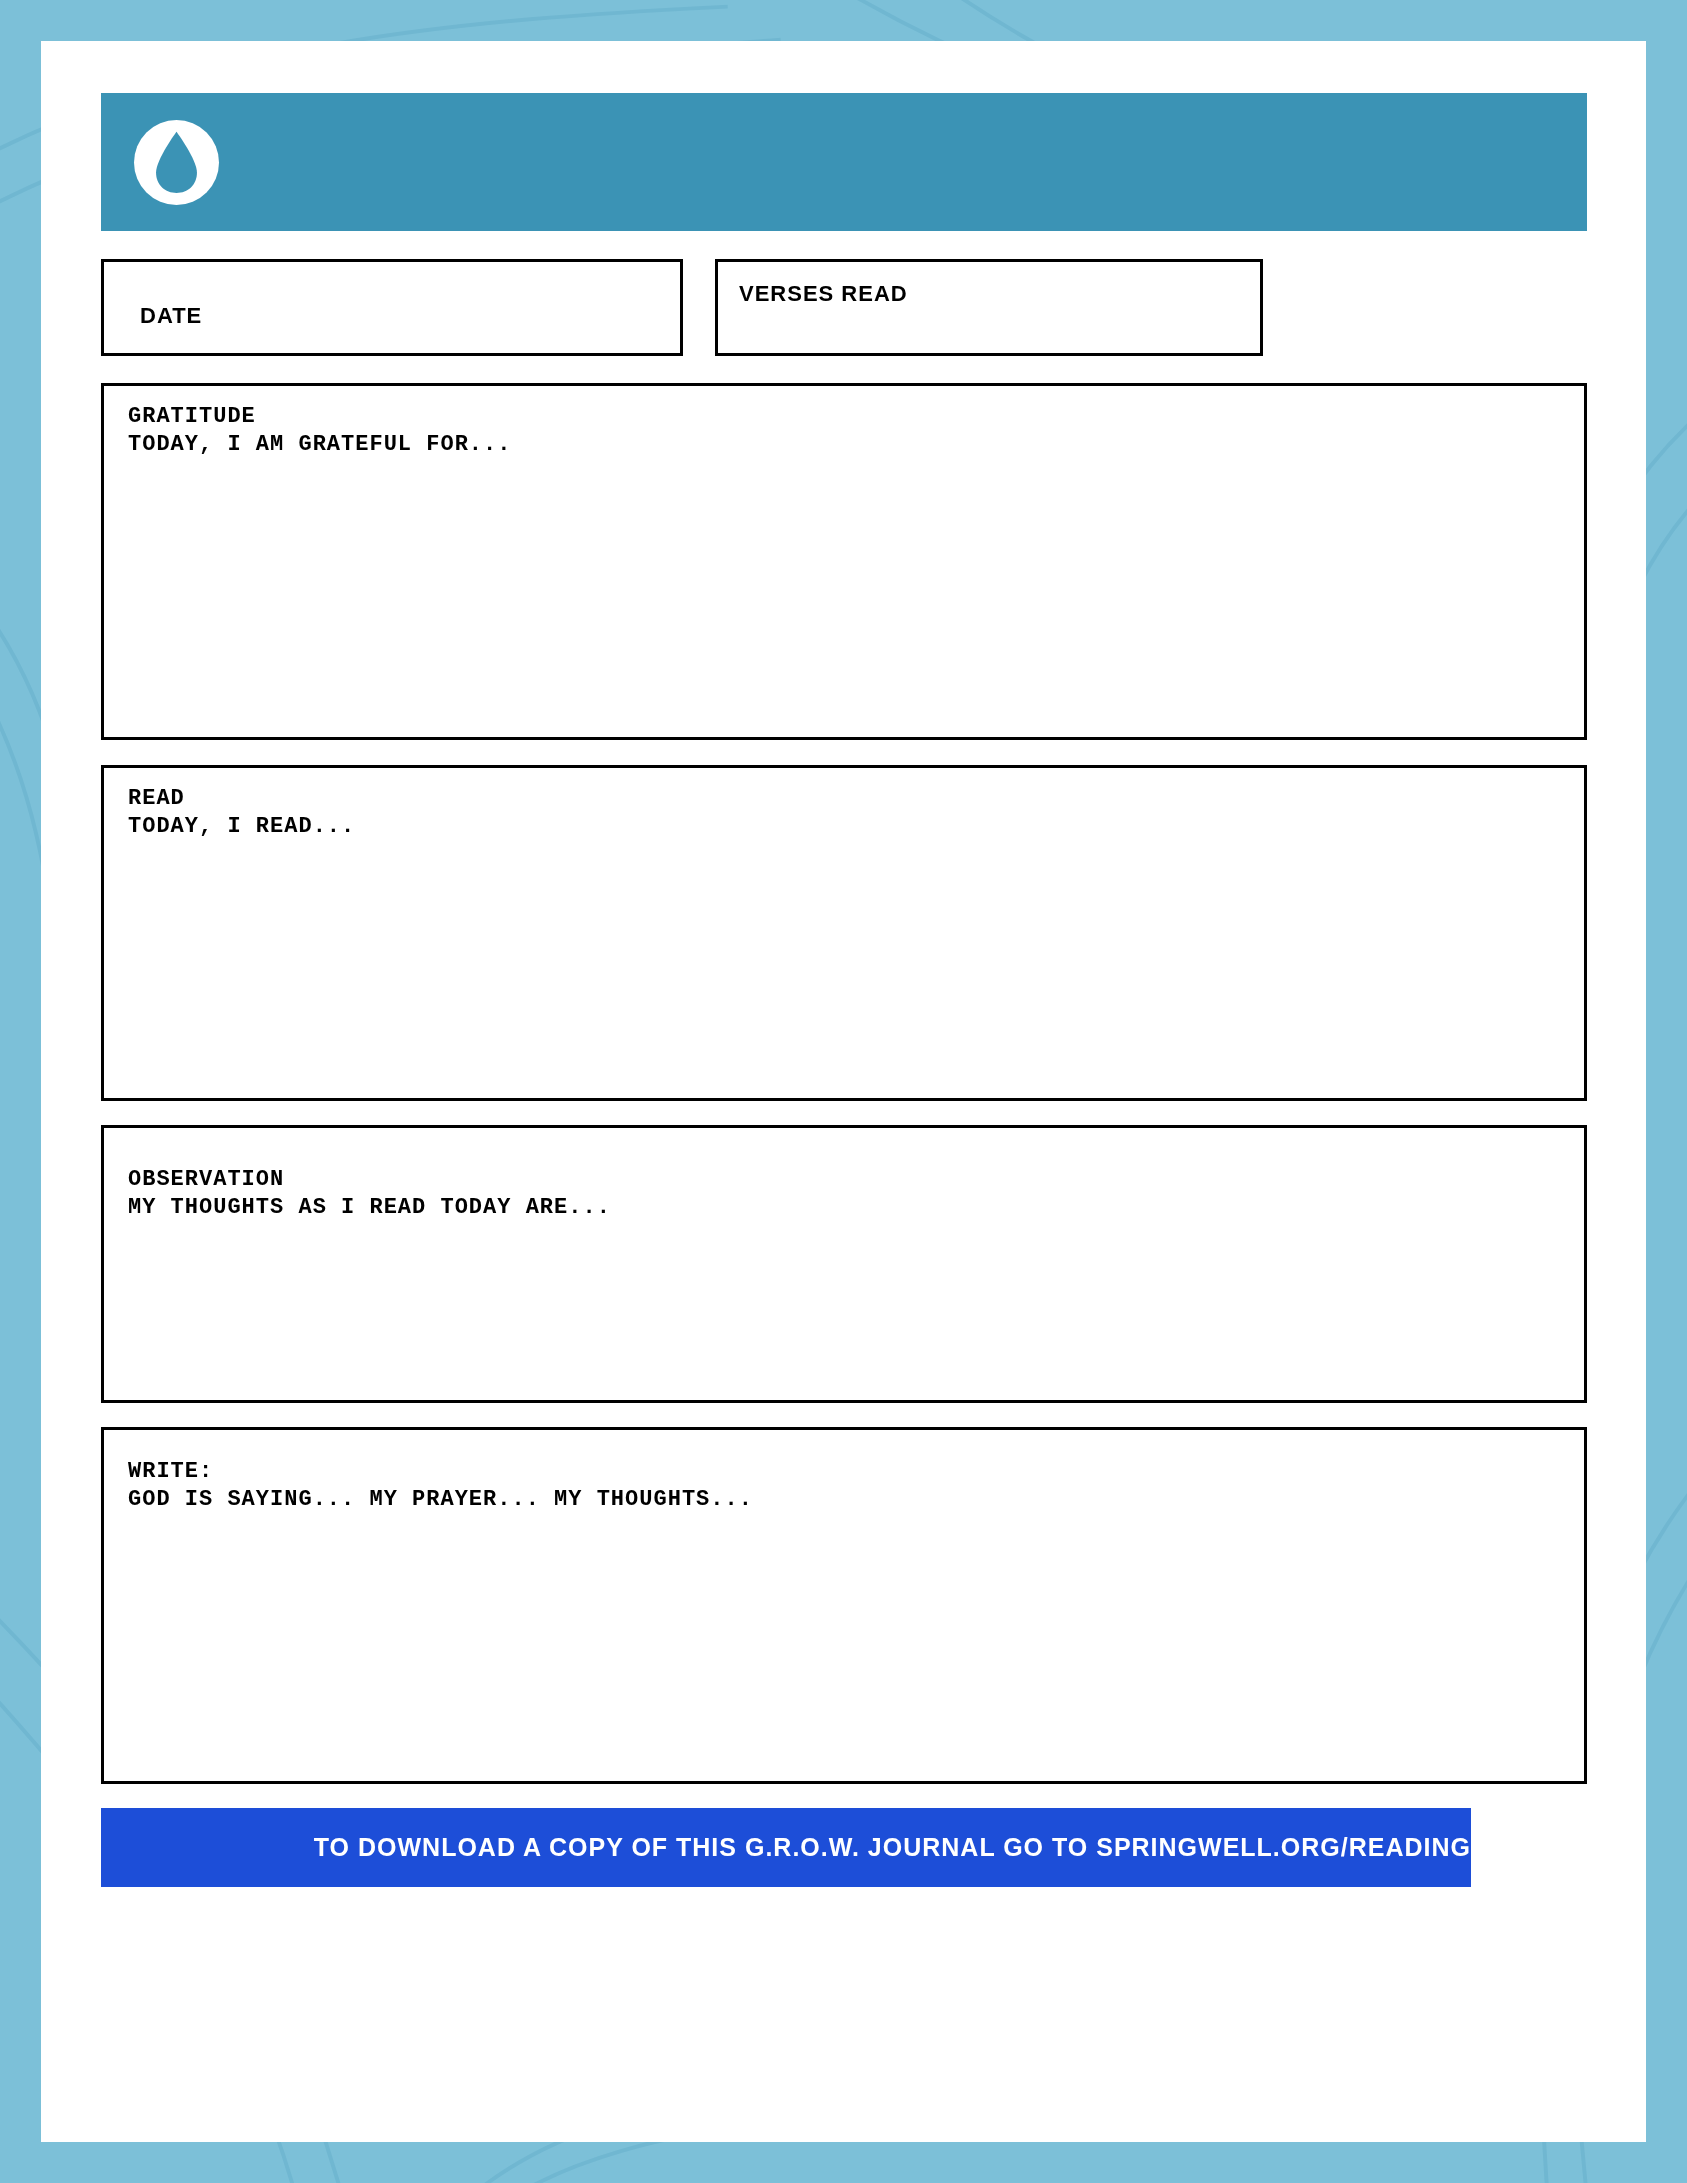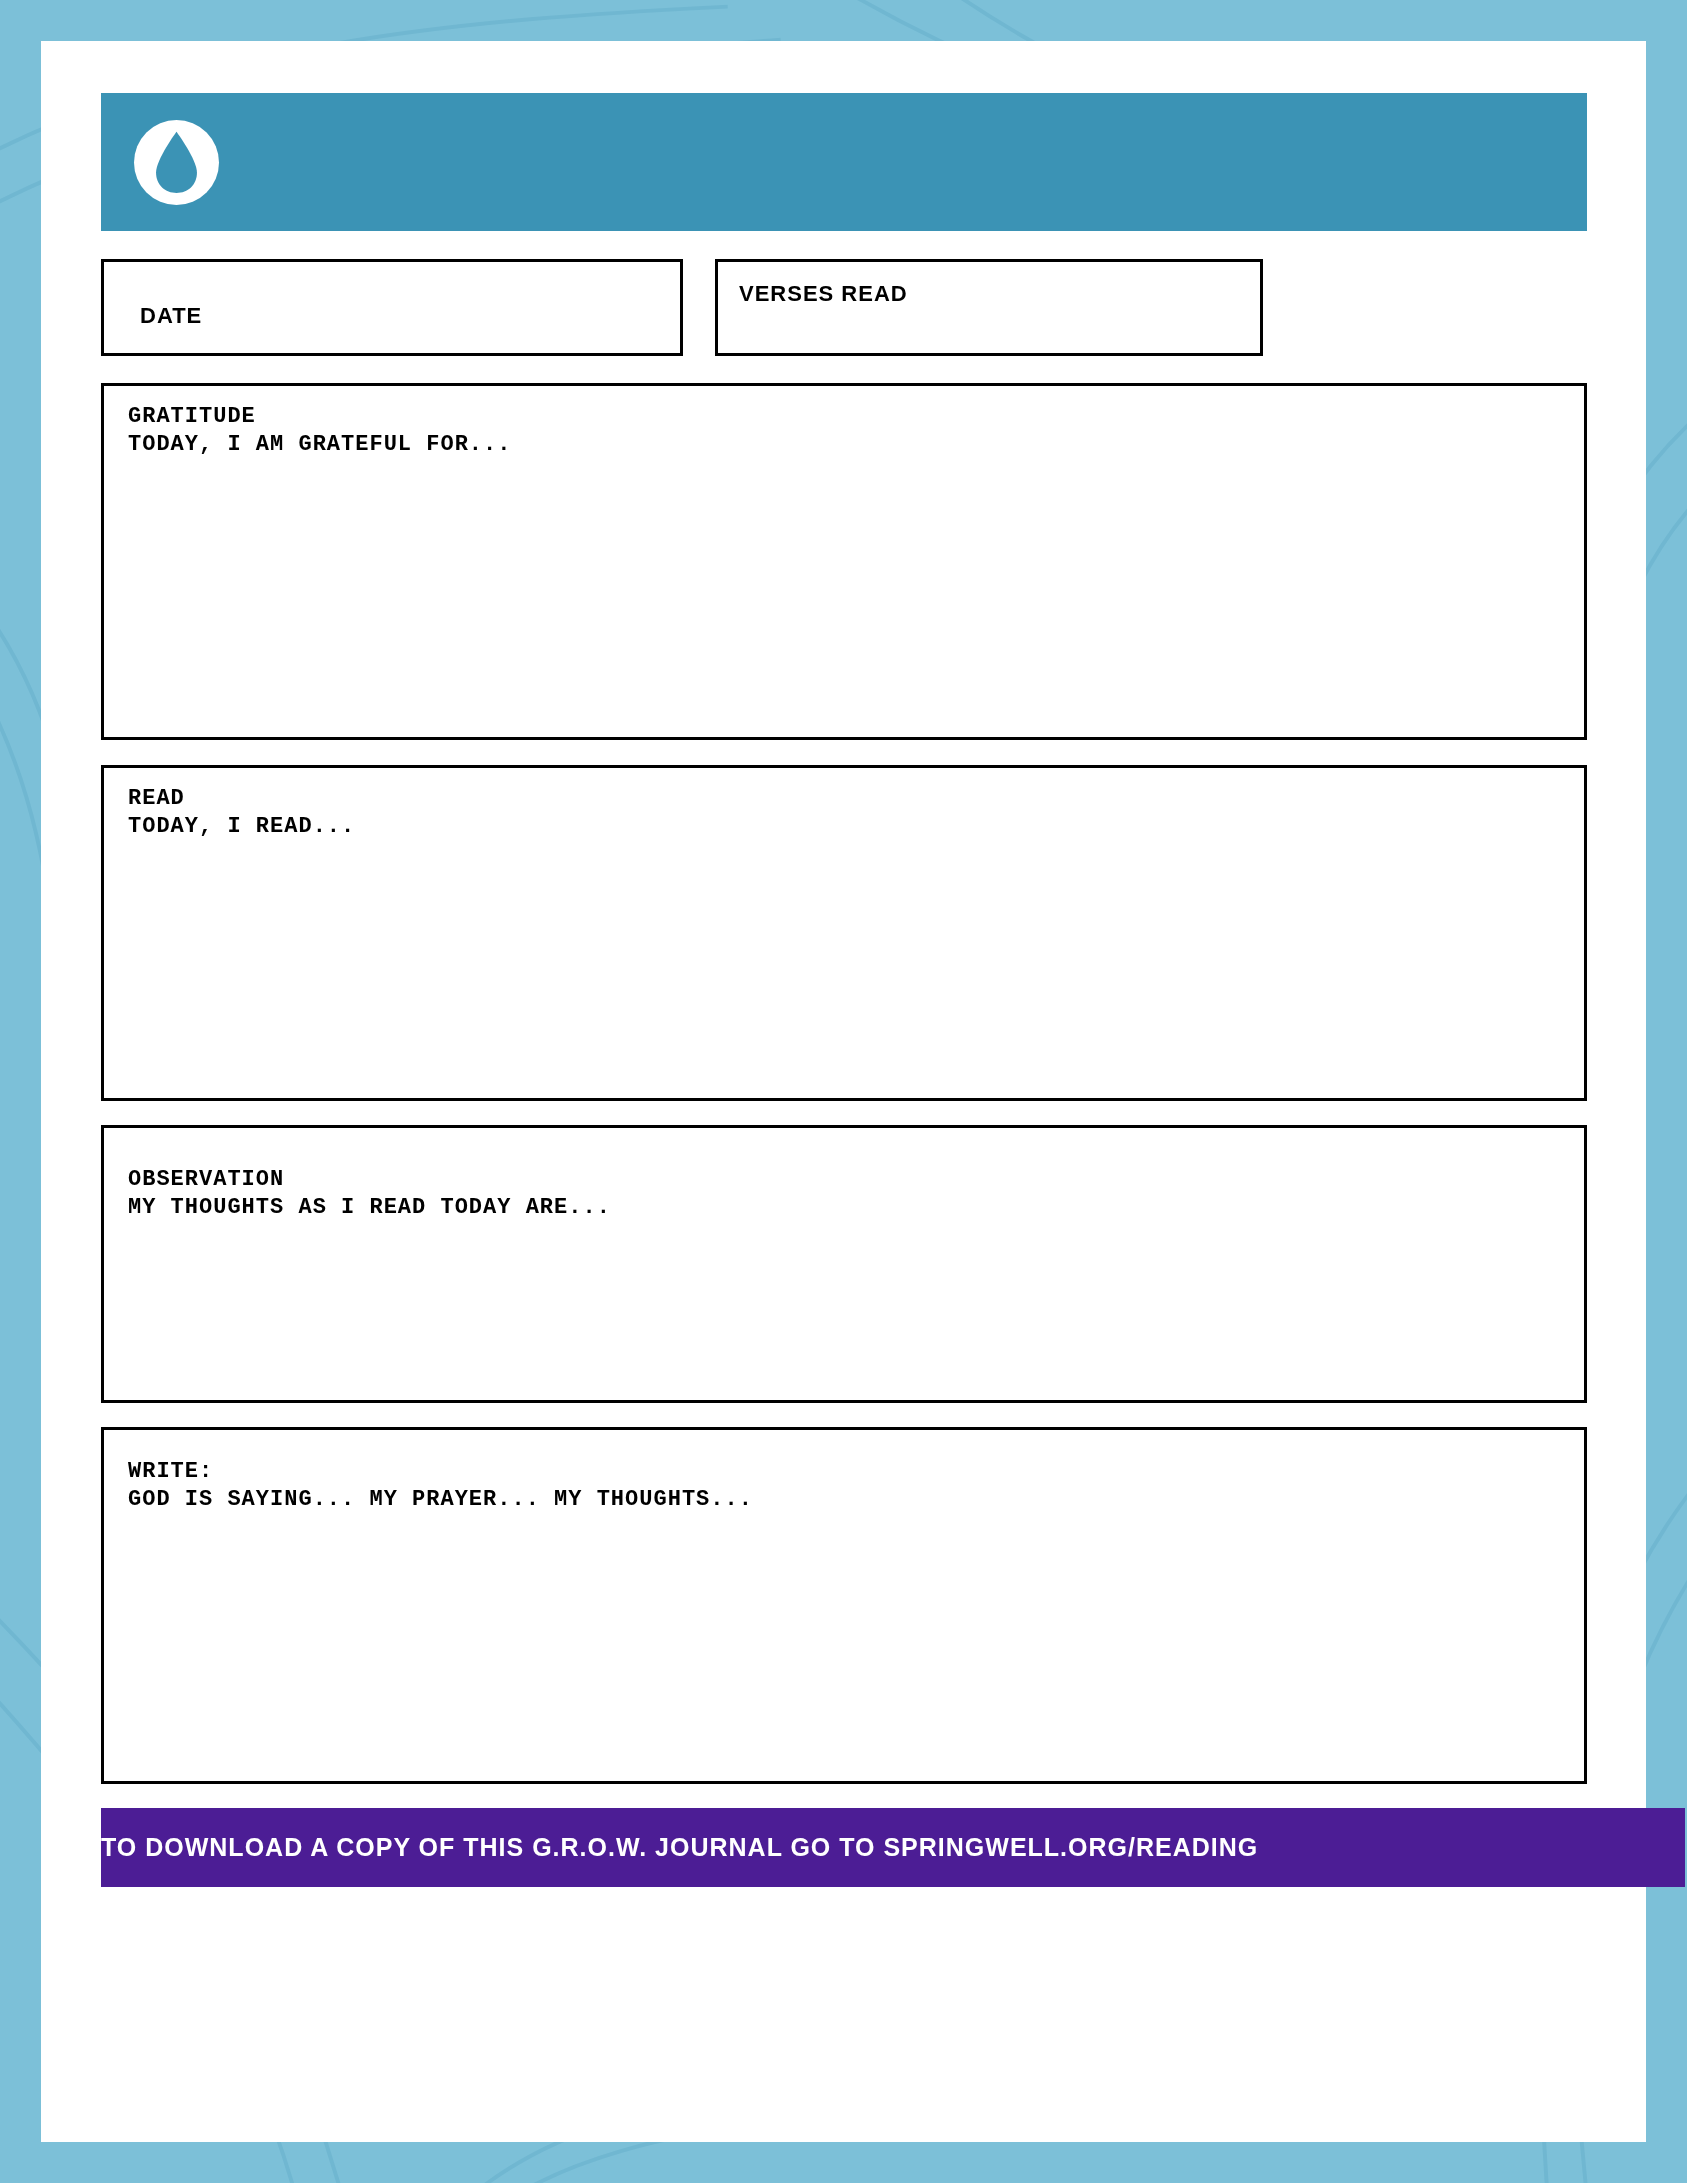--- a/index.html
+++ b/index.html
@@ -141,26 +141,26 @@
   .s-observation { height: 278px; margin-top: 24px; }
   .s-write     { height: 357px; margin-top: 24px; padding-left: 16px; }
   .s-prayer    { height: 225px; margin-top: 24px; }
   .s-prayer .sec-title { left: 29px; top: 28px; }
   .s-write .sec-title { top: 28px; }
   .s-observation .sec-title { top: 21px; margin-top: 17px; }
 
   
   .footer {
     margin-top: 24px;
-    width: 1584px;
+    width: 1370px;
     height: 79px;
-    background: #4c1d95;
+    background: #1d4ed8;
     display: flex;
     align-items: center;
-    justify-content: flex-start;
+    justify-content: flex-end;
   }
   .footer-text {
     color: #ffffff;
     font-size: 25px;
     font-weight: bold;
     letter-spacing: 1px;
     white-space: nowrap;
   }
 </style>
 </head>

